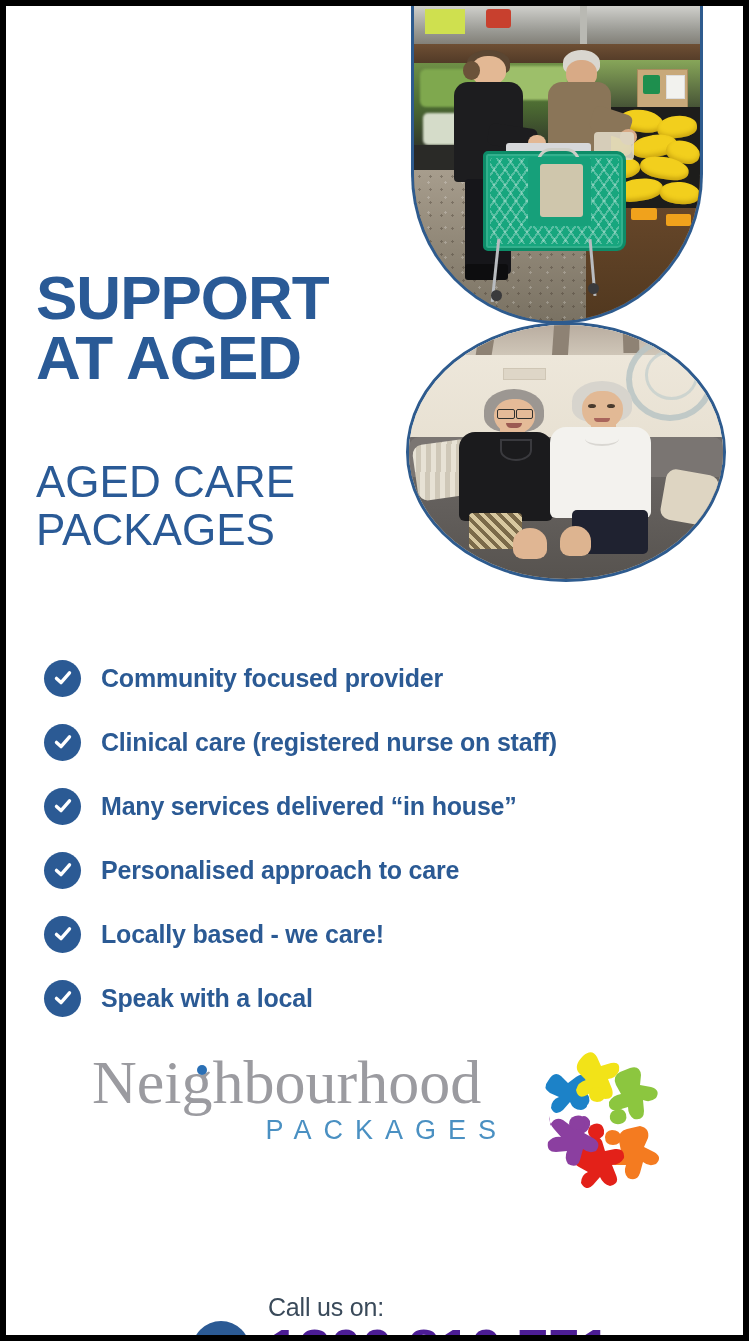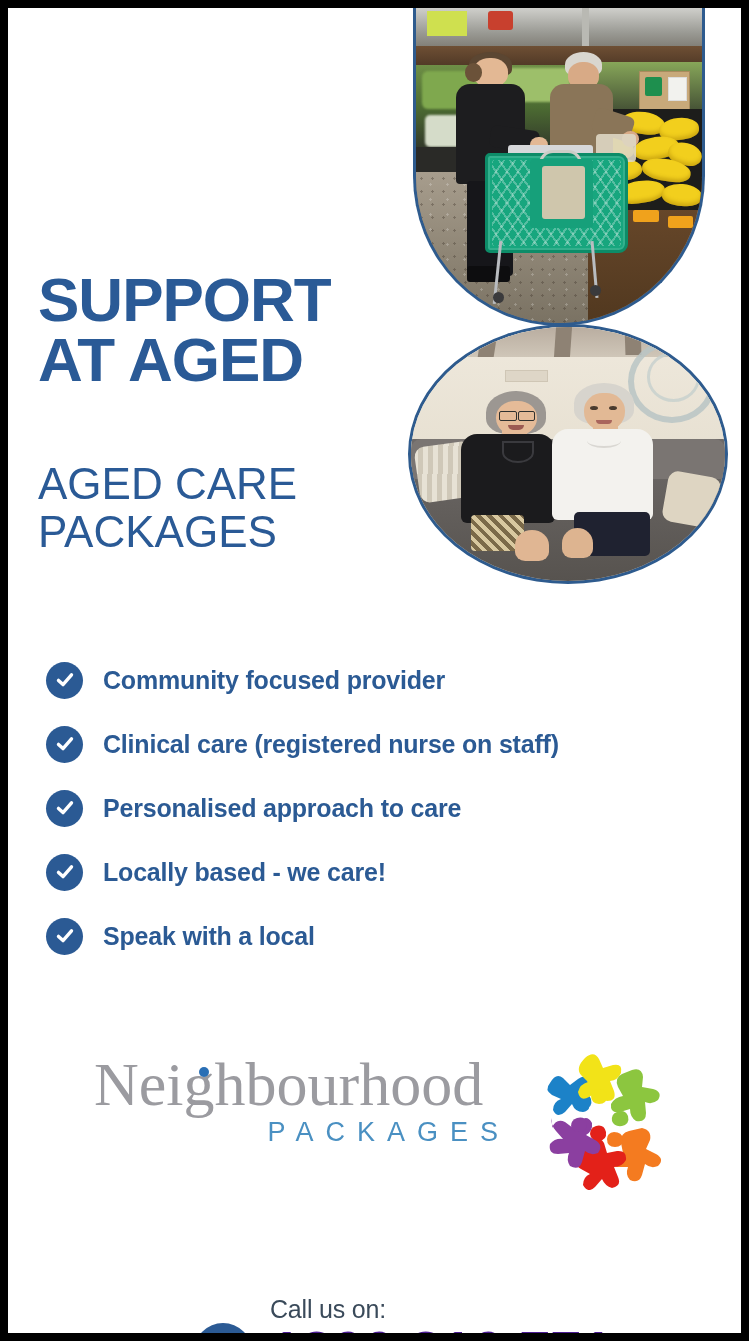--- a/index.html
+++ b/index.html
@@ -10,21 +10,21 @@
   body {
     font-family: "Liberation Sans", sans-serif;
   }
 
   .poster {
     position: relative;
     width: 749px;
     height: 1341px;
     background: #ffffff;
     box-sizing: border-box;
-    border: 8px solid #000000;
+    border: 6px solid #000000;
     overflow: hidden;
   }
 
   
   .photo-grocery {
     position: absolute;
     left: 405px;
     top: 0px;
     width: 292px;
     height: 318px;
@@ -507,20 +507,28 @@
       </span>
       <span class="bullet-text">Community focused provider</span>
     </div>
     <div class="bullet-row">
       <span class="check-icon">
         <svg width="22" height="22" viewBox="0 0 22 22">
             <path d="M4.5 11.4 L9 15.6 L17.5 5.8" fill="none" stroke="#ffffff" stroke-width="3.4" stroke-linecap="round" stroke-linejoin="round"></path>
           </svg>
       </span>
       <span class="bullet-text">Clinical care (registered nurse on staff)</span>
+    </div>
+    <div class="bullet-row">
+      <span class="check-icon">
+        <svg width="22" height="22" viewBox="0 0 22 22">
+            <path d="M4.5 11.4 L9 15.6 L17.5 5.8" fill="none" stroke="#ffffff" stroke-width="3.4" stroke-linecap="round" stroke-linejoin="round"></path>
+          </svg>
+      </span>
+      <span class="bullet-text">Many services delivered “in house”</span>
     </div>
     <div class="bullet-row">
       <span class="check-icon">
         <svg width="22" height="22" viewBox="0 0 22 22">
             <path d="M4.5 11.4 L9 15.6 L17.5 5.8" fill="none" stroke="#ffffff" stroke-width="3.4" stroke-linecap="round" stroke-linejoin="round"></path>
           </svg>
       </span>
       <span class="bullet-text">Personalised approach to care</span>
     </div>
     <div class="bullet-row">

